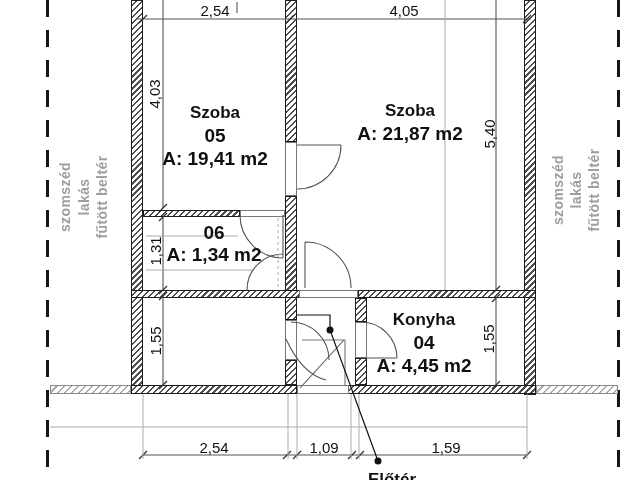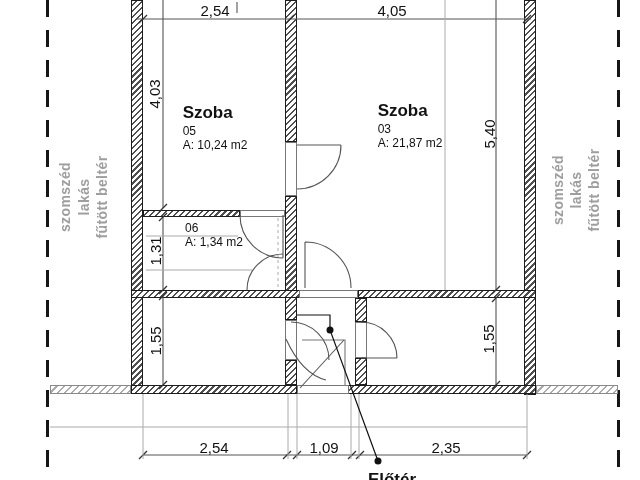--- a/index.html
+++ b/index.html
@@ -6,23 +6,23 @@
   .plan{position:relative;width:640px;height:480px;background:#ffffff;overflow:hidden;
         font-family:"Liberation Sans",sans-serif;color:#111;}
   .wall{position:absolute;box-sizing:border-box;border:1.3px solid #1c1c1c;z-index:2;
         background:repeating-linear-gradient(135deg,#ffffff 0 2.6px,#4f4f4f 2.6px 4.2px);}
   .wall-light{position:absolute;box-sizing:border-box;border:1px solid #8a8a8a;z-index:1;
         background:repeating-linear-gradient(135deg,#ffffff 0 3.5px,#ababab 3.5px 5px);}
   .opening{position:absolute;box-sizing:border-box;background:#fff;border:1px solid #777;z-index:3;}
   .dash-v{position:absolute;top:0;bottom:0;width:3px;z-index:1;
         background:repeating-linear-gradient(to bottom,#161616 0 17px,transparent 17px 30px);}
   svg.lines{position:absolute;left:0;top:0;z-index:5;pointer-events:none;}
-  .room-label{position:absolute;line-height:1.22;z-index:6;transform:translateX(-50%);white-space:nowrap;}
+  .room-label{position:absolute;text-align:center;line-height:1.22;z-index:6;transform:translateX(-50%);white-space:nowrap;}
   .room-name{font-size:17px;font-weight:700;}
-  .room-sub{font-size:12px;}
+  .room-sub{font-size:19px;font-weight:bold;}
   .dim{position:absolute;font-size:15px;white-space:nowrap;z-index:6;transform:translate(-50%,-50%);}
   .dim.v{transform:translate(-50%,-50%) rotate(-90deg);}
   .side-text{position:absolute;font-size:14px;font-weight:700;color:#9e9e9e;white-space:nowrap;
         letter-spacing:.4px;z-index:4;transform:translate(-50%,-50%) rotate(-90deg);}
 </style>
 </head>
 <body>
 
 <div class="plan">
 
@@ -100,39 +100,43 @@
     <g stroke="#111" stroke-width="1.2" fill="#111">
       <path d="M297 315 L330 315 L330 330 L378 461" fill="none"></path>
       <circle cx="330" cy="330" r="3.5" stroke="none"></circle>
       <circle cx="378" cy="461" r="3.5" stroke="none"></circle>
     </g>
   </svg>
 
   <div class="room-label" style="left:215px;top:103px;">
     <div class="room-name">Szoba</div>
     <div class="room-sub">05</div>
-    <div class="room-sub">A: 10,24 m2</div>
+    <div class="room-sub">A: 19,41 m2</div>
   </div>
   <div class="room-label" style="left:410px;top:101px;">
     <div class="room-name">Szoba</div>
-    <div class="room-sub">03</div>
     <div class="room-sub">A: 21,87 m2</div>
   </div>
   <div class="room-label" style="left:214px;top:222px;line-height:1.15;">
     <div class="room-sub">06</div>
     <div class="room-sub">A: 1,34 m2</div>
   </div>
+  <div class="room-label" style="left:424px;top:310px;">
+    <div class="room-name">Konyha</div>
+    <div class="room-sub">04</div>
+    <div class="room-sub">A: 4,45 m2</div>
+  </div>
   <div class="room-label" style="left:392px;top:470px;">
     <div class="room-name">Előtér</div>
   </div>
 
   <span class="dim" style="left:215px;top:10px;">2,54</span>
-  <span class="dim" style="left:392px;top:10px;">4,05</span>
+  <span class="dim" style="left:404px;top:10px;">4,05</span>
   <span class="dim v" style="left:154px;top:94px;">4,03</span>
   <span class="dim v" style="left:155px;top:251px;">1,31</span>
   <span class="dim v" style="left:155px;top:341px;">1,55</span>
   <span class="dim v" style="left:489px;top:134px;">5,40</span>
   <span class="dim v" style="left:488px;top:339px;">1,55</span>
   <span class="dim" style="left:214px;top:447px;">2,54</span>
   <span class="dim" style="left:324px;top:447px;">1,09</span>
-  <span class="dim" style="left:446px;top:447px;">2,35</span>
+  <span class="dim" style="left:446px;top:447px;">1,59</span>
 
 </div>
 
 </body></html>

